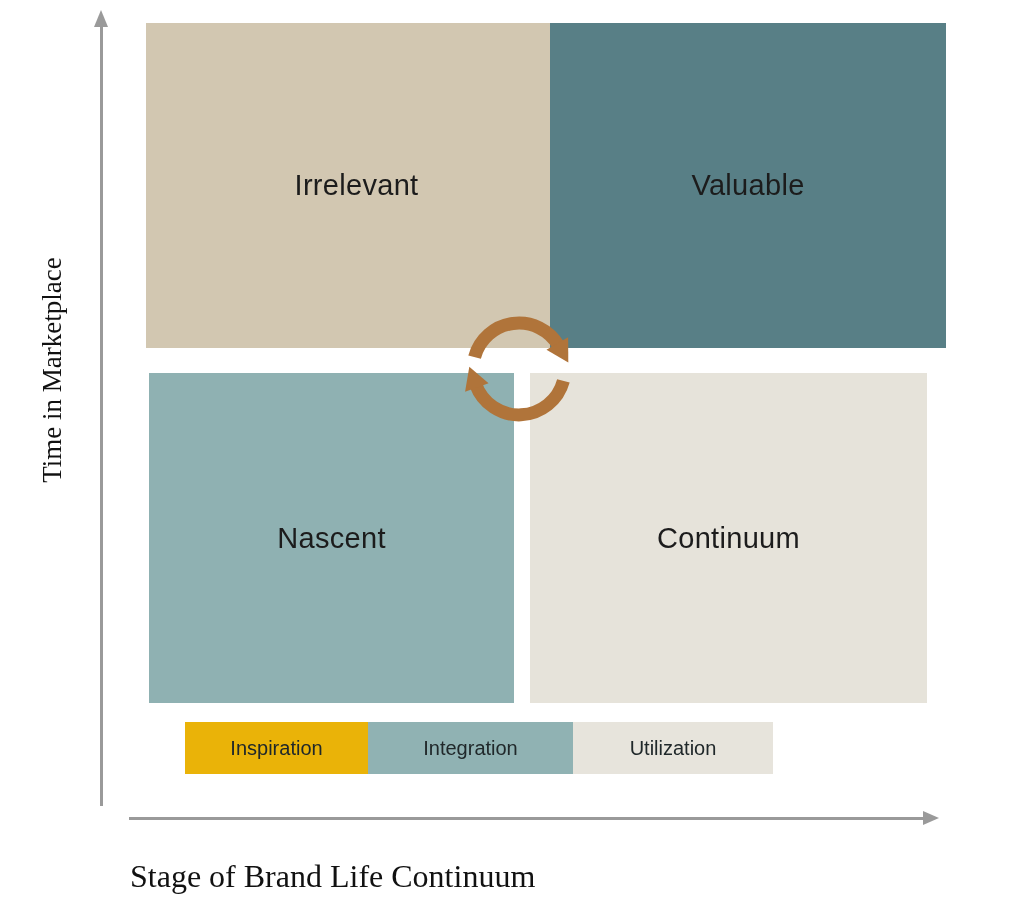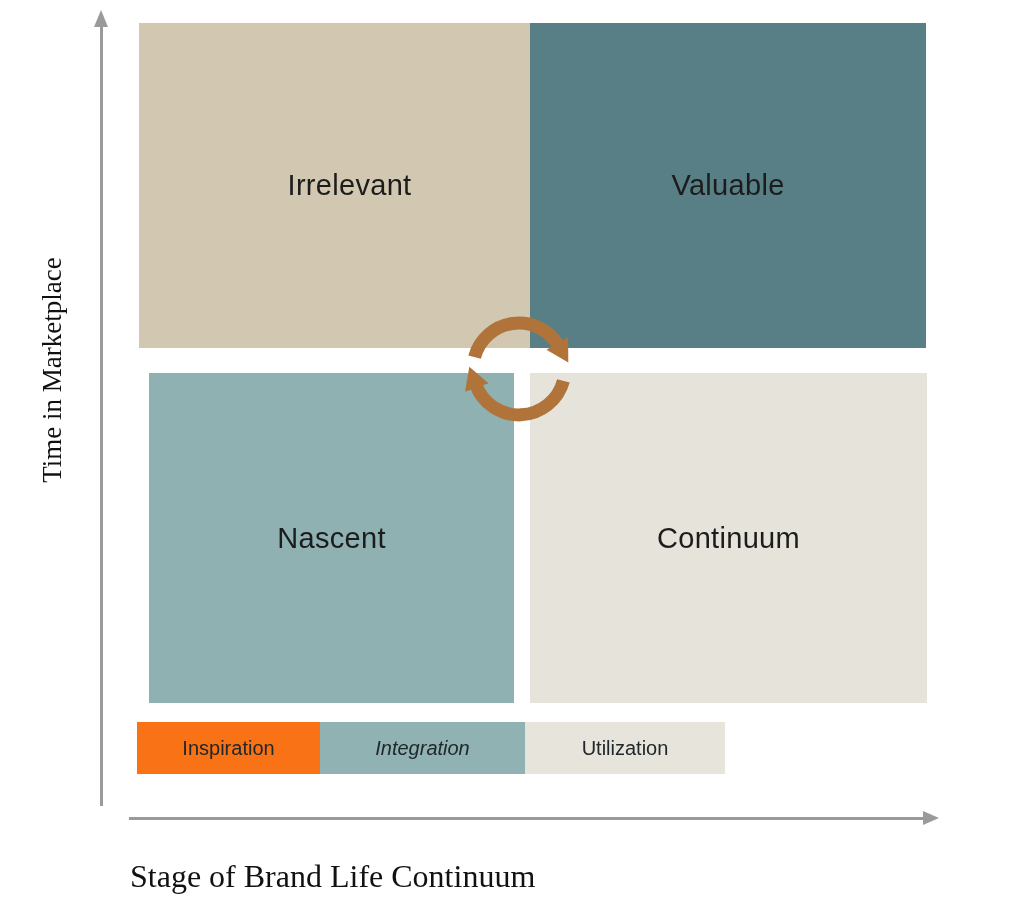--- a/index.html
+++ b/index.html
@@ -52,77 +52,77 @@
     font-size: 32px; color: #111111;
     white-space: nowrap;
     margin-top: 16px;
   }
   
   .quad {
     position: absolute;
     display: flex; align-items: center; justify-content: center;
     font-size: 29px; color: #1c1c1c; letter-spacing: 0.3px;
   }
-  #q-tl { left: 139px; top: 23px;  width: 421px; height: 325px; }
+  #q-tl { left: 146px; top: 23px;  width: 421px; height: 325px; }
   #q-tr { left: 530px; top: 23px;  width: 396px; height: 325px; }
   #q-bl { left: 149px; top: 373px; width: 365px; height: 330px; }
   #q-br { left: 530px; top: 373px; width: 397px; height: 330px; }
   
   .cycle { position: absolute; left: 459px; top: 304px; }
   
   .legend {
     position: absolute; left: 137px; top: 722px;
     height: 52px; display: flex;
   }
   .seg {
     display: flex; align-items: center; justify-content: center;
     font-size: 20px; color: #20282a; white-space: nowrap;
   }
   .seg1 { width: 183px; }
   .seg2 { width: 203px; }
-  .seg3 { width: 205px; font-style: italic; }
+  .seg3 { width: 205px; }
   .seg4 { width: 200px; }
 </style>
 </head>
 <body>
 
 <div class="canvas">
 
   <div class="axes" style="color: rgb(154, 154, 154);">
     <div class="y-line"></div>
     <div class="y-arrow"></div>
     <div class="x-line"></div>
     <div class="x-arrow"></div>
   </div>
 
   <div class="y-label">Time in Marketplace</div>
   <div class="x-label">Stage of Brand Life Continuum</div>
 
   <div class="quad" id="q-tl" style="background-color: rgb(210, 199, 177);">
     <span>Irrelevant</span>
   </div>
-  <div class="quad" id="q-tr" style="background-color: rgb(88, 127, 134);">
+  <div class="quad" id="q-tr" style="background-color: rgb(88, 127, 134); margin-left: 20px;">
     <span>Valuable</span>
   </div>
   <div class="quad" id="q-bl" style="background-color: rgb(143, 177, 178);">
     <span>Nascent</span>
   </div>
   <div class="quad" id="q-br" style="background-color: rgb(230, 227, 218);">
     <span>Continuum</span>
   </div>
 
   <svg class="cycle" width="120" height="130" viewBox="0 0 120 130" aria-hidden="true" style="color: rgb(176, 116, 58);">
     <path d="M 15.6 53.1 A 46 46 0 0 1 99.8 42" fill="none" stroke="currentColor" stroke-width="13"></path>
     <polygon points="-3,-12.5 19,0 -3,12.5" fill="currentColor" transform="translate(99.8,42) rotate(60)"></polygon>
     <path d="M 104.4 76.9 A 46 46 0 0 1 16.8 80.7" fill="none" stroke="currentColor" stroke-width="13"></path>
     <polygon points="-3,-12.5 19,0 -3,12.5" fill="currentColor" transform="translate(16.8,80.7) rotate(-110)"></polygon>
   </svg>
 
   <div class="legend">
-    <div class="seg seg1" style="background-color: #f97316;">
+    <div class="seg seg1" style="background-color: #eab308; margin-left: 48px;">
       <span>Inspiration</span>
     </div>
     <div class="seg seg3" style="background-color: rgb(144, 178, 179);">
       <span>Integration</span>
     </div>
     <div class="seg seg4" style="background-color: rgb(231, 228, 220);">
       <span>Utilization</span>
     </div>
   </div>
 

